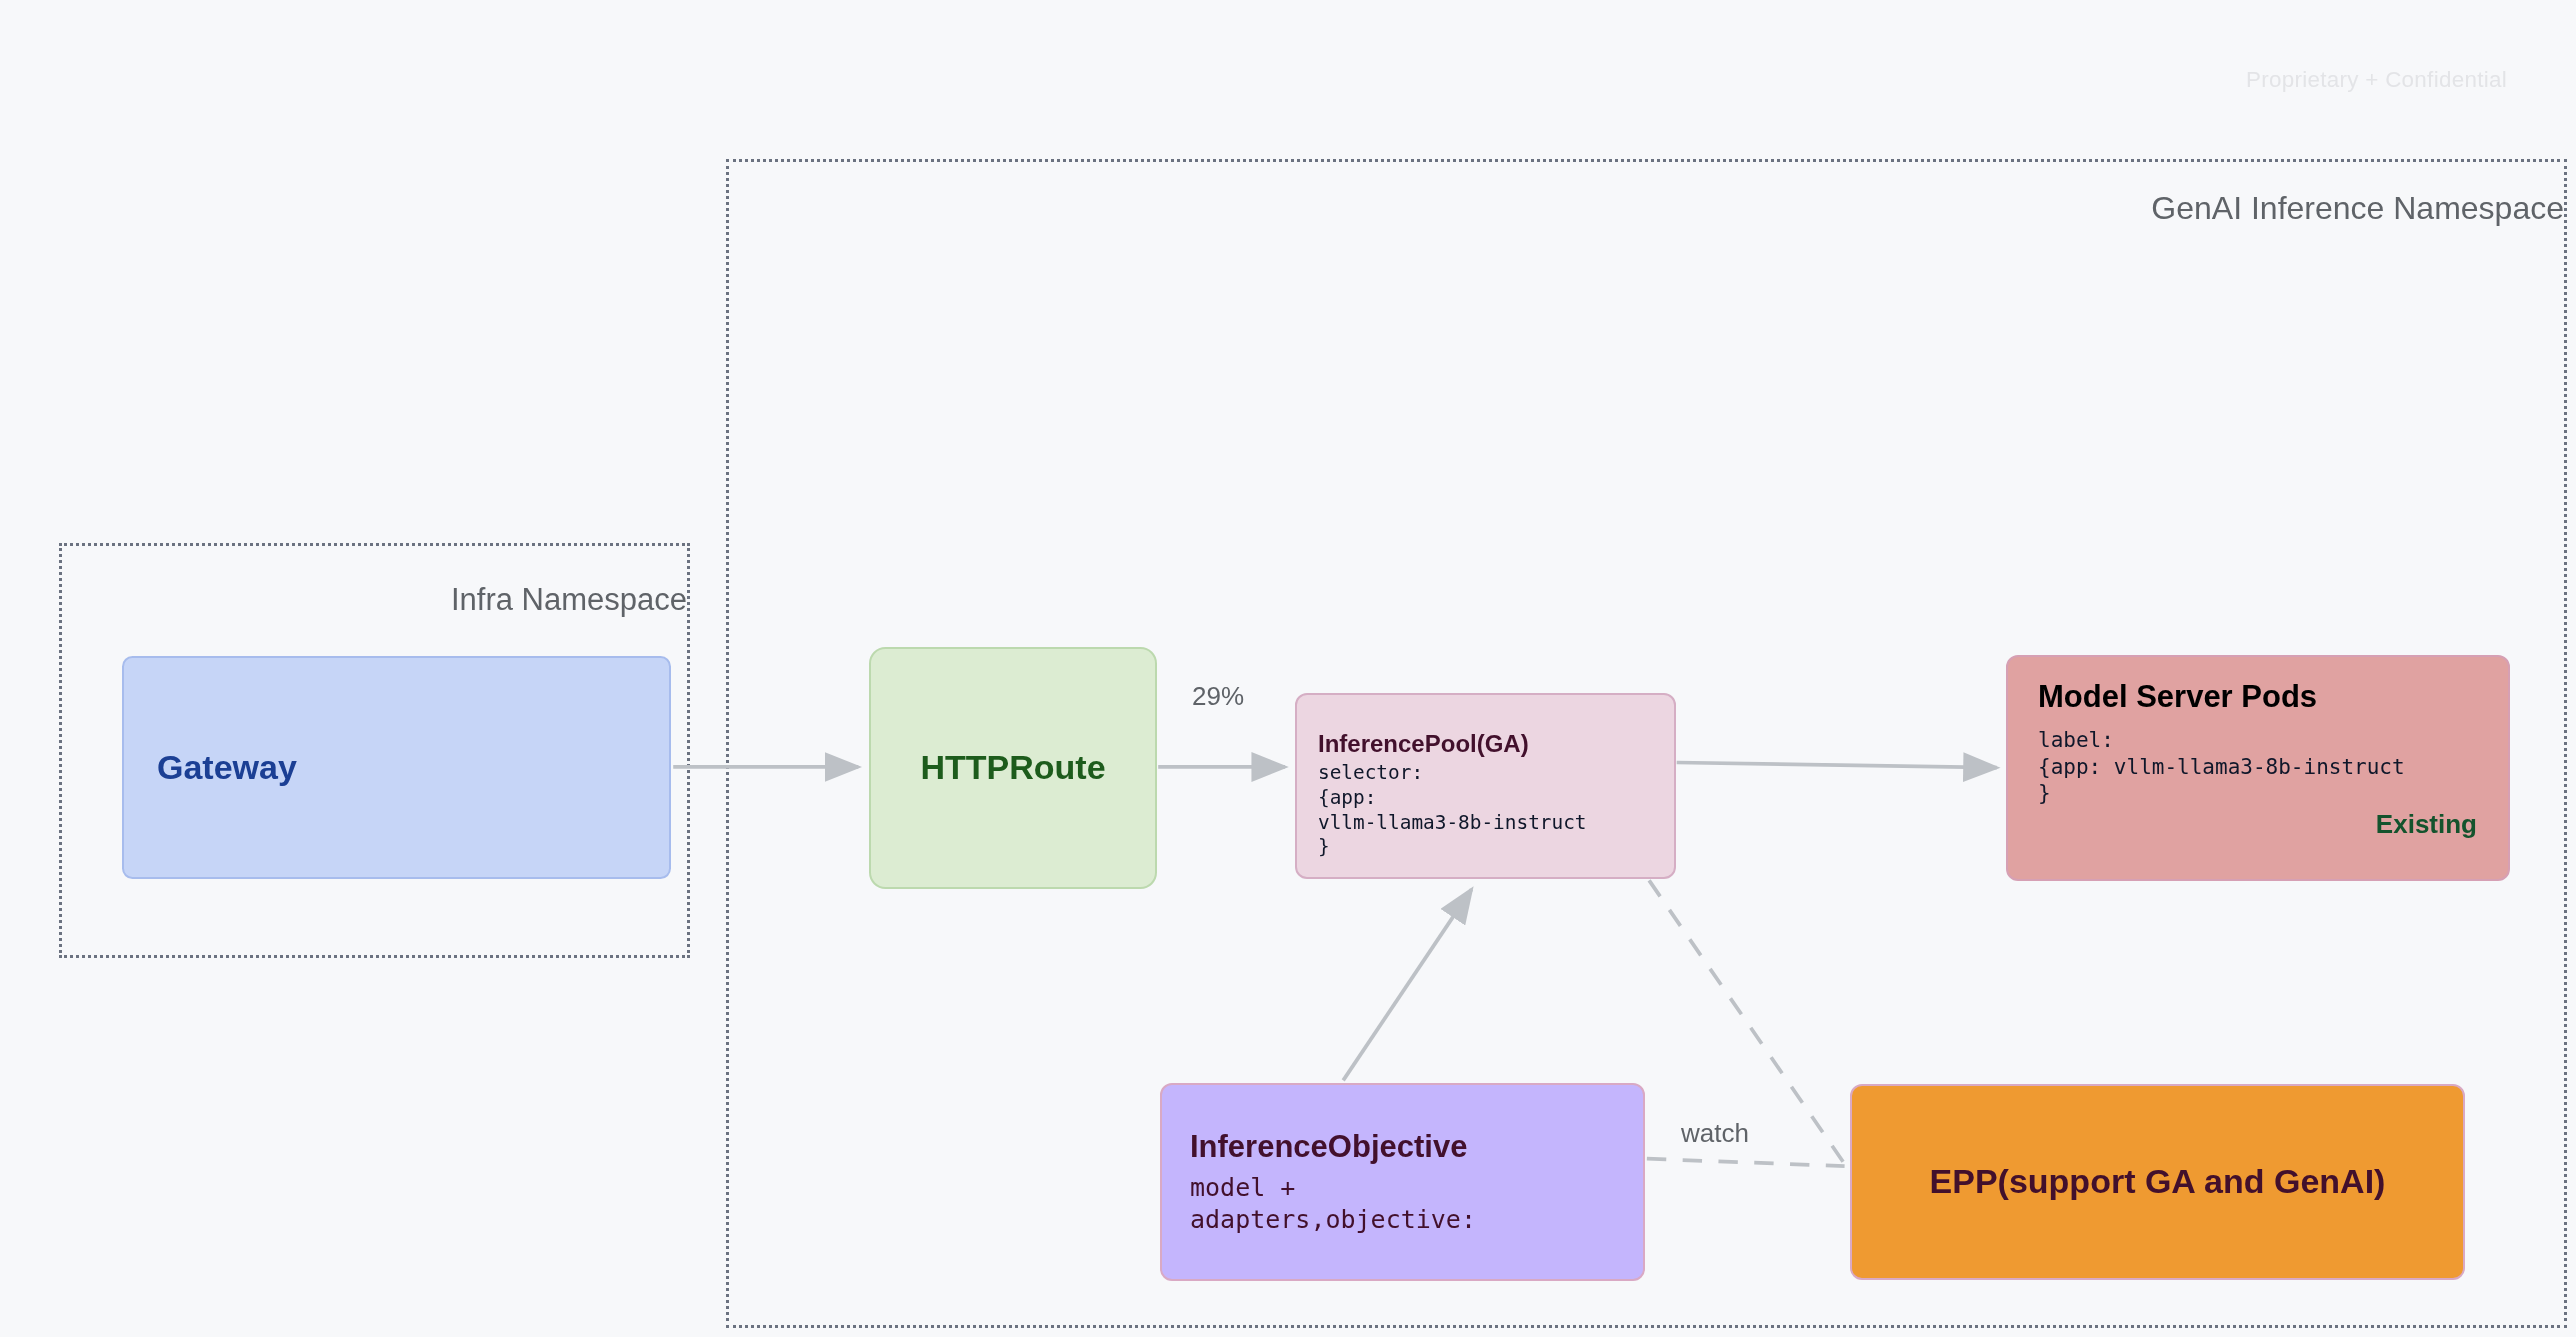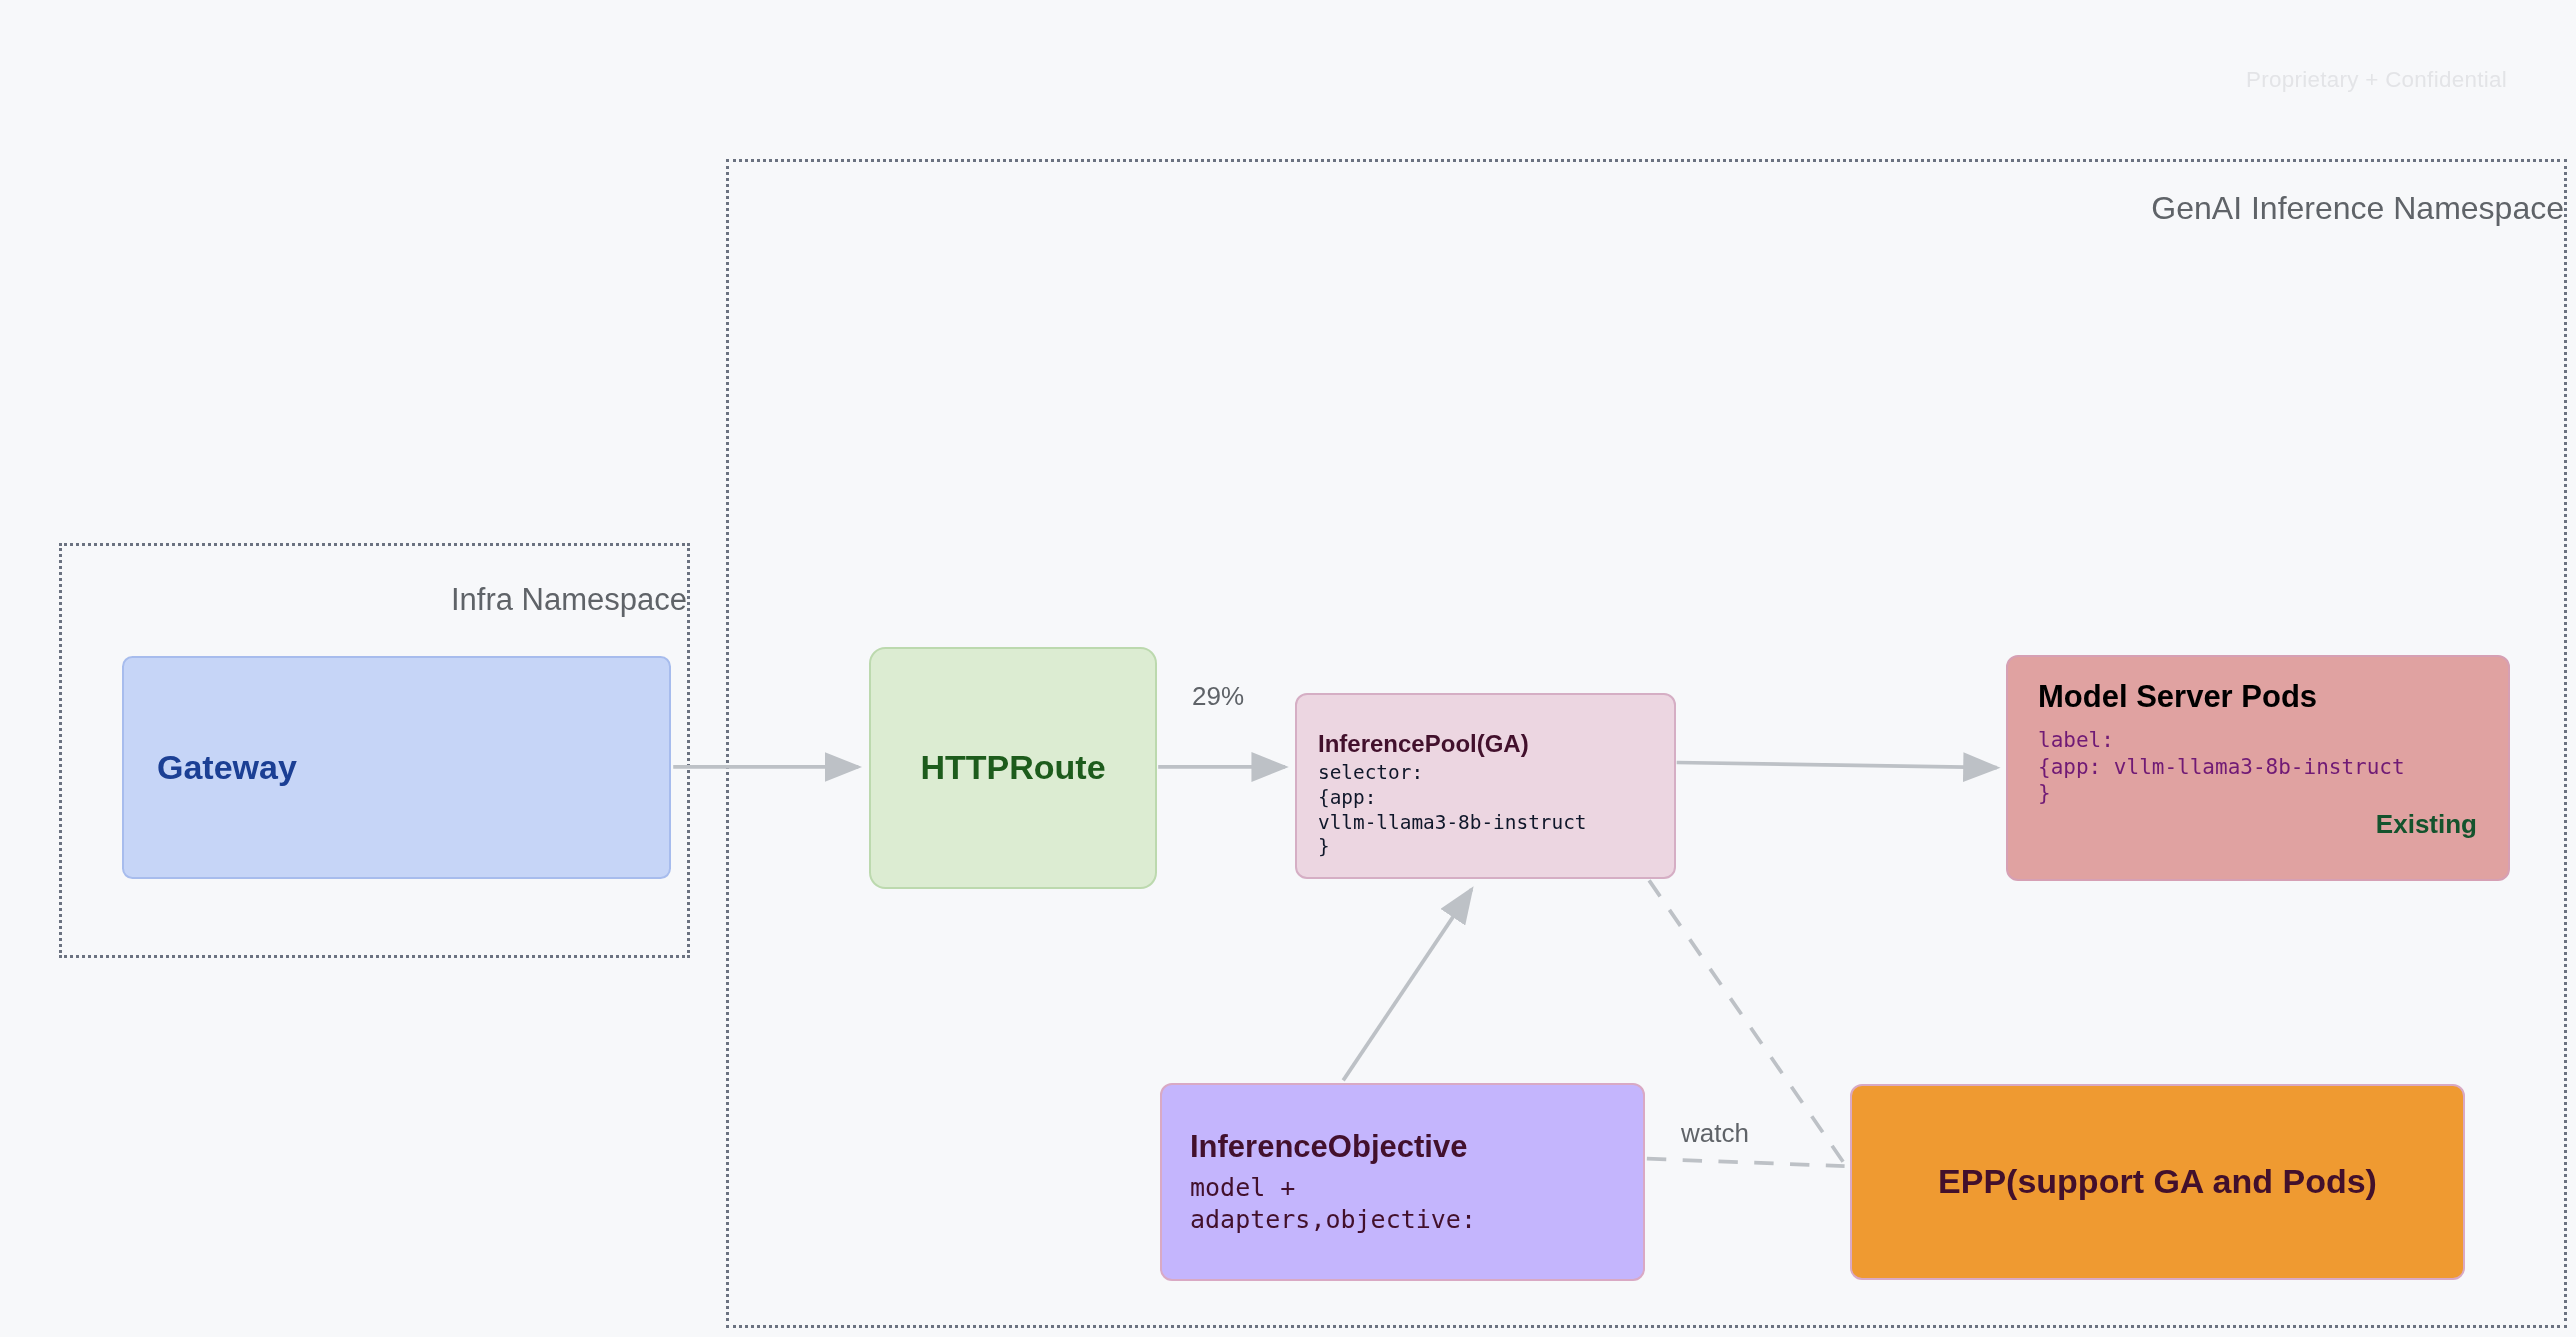--- a/index.html
+++ b/index.html
@@ -152,21 +152,21 @@
     padding-top: 22.4px;
     justify-content: flex-start;
   }
   #modelserverpods .title {
     font-size: 31px;
     color: #000000;
     margin-bottom: 12px;
   }
   #modelserverpods .code {
     font-size: 21px;
-    color: #701a75;
+    color: #0f172a;
   }
   #modelserverpods .existing-badge {
     position: absolute;
     right: 31px;
     bottom: 39px;
     font-size: 26px;
     color: #14532d;
     font-weight: 700;
   }
 
@@ -300,21 +300,21 @@
     <div class="existing-badge">Existing</div>
   </div>
 
   <div class="node" id="inferenceobjective">
     <div class="title">InferenceObjective</div>
     <div class="code">model +
 adapters,objective:</div>
   </div>
 
   <div class="node" id="epp">
-    <div class="title">EPP(support GA and Pods)</div>
+    <div class="title">EPP(support GA and GenAI)</div>
   </div>
 
   <div class="edge-label" id="label-100">29%</div>
 
   <div class="edge-label" id="label-watch">watch</div>
 
 </div>
 
 
 </body></html>

